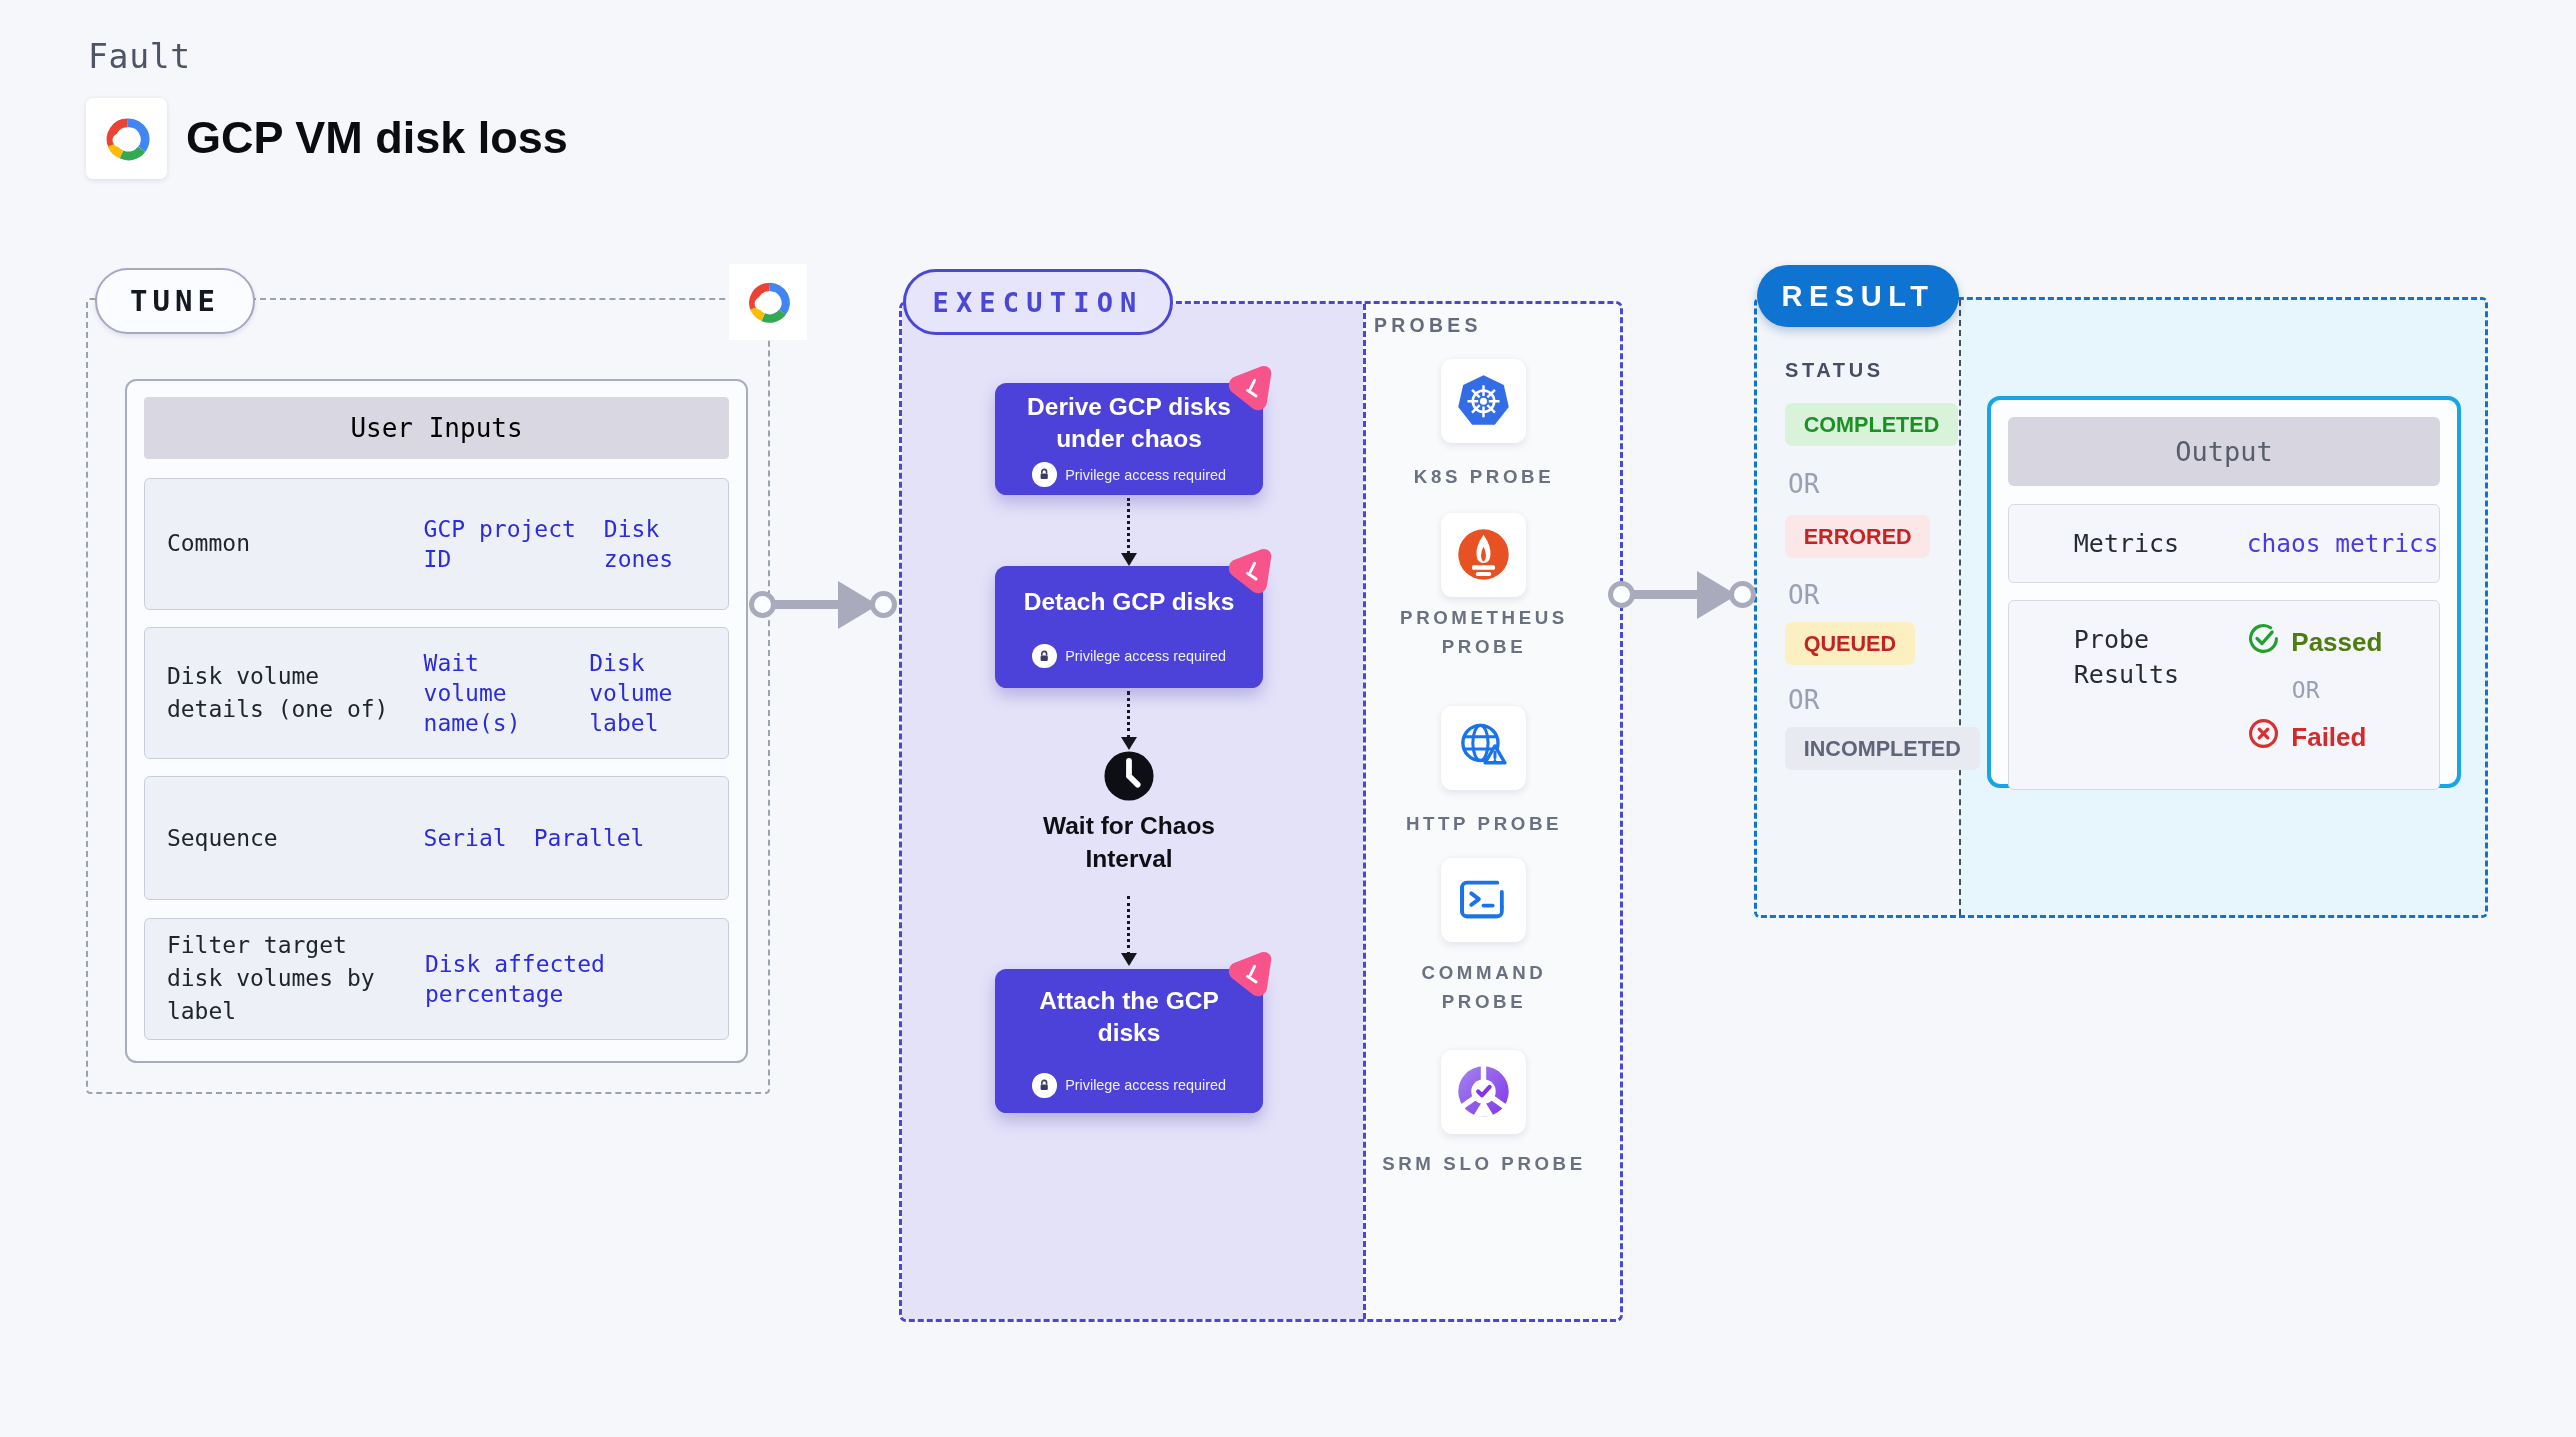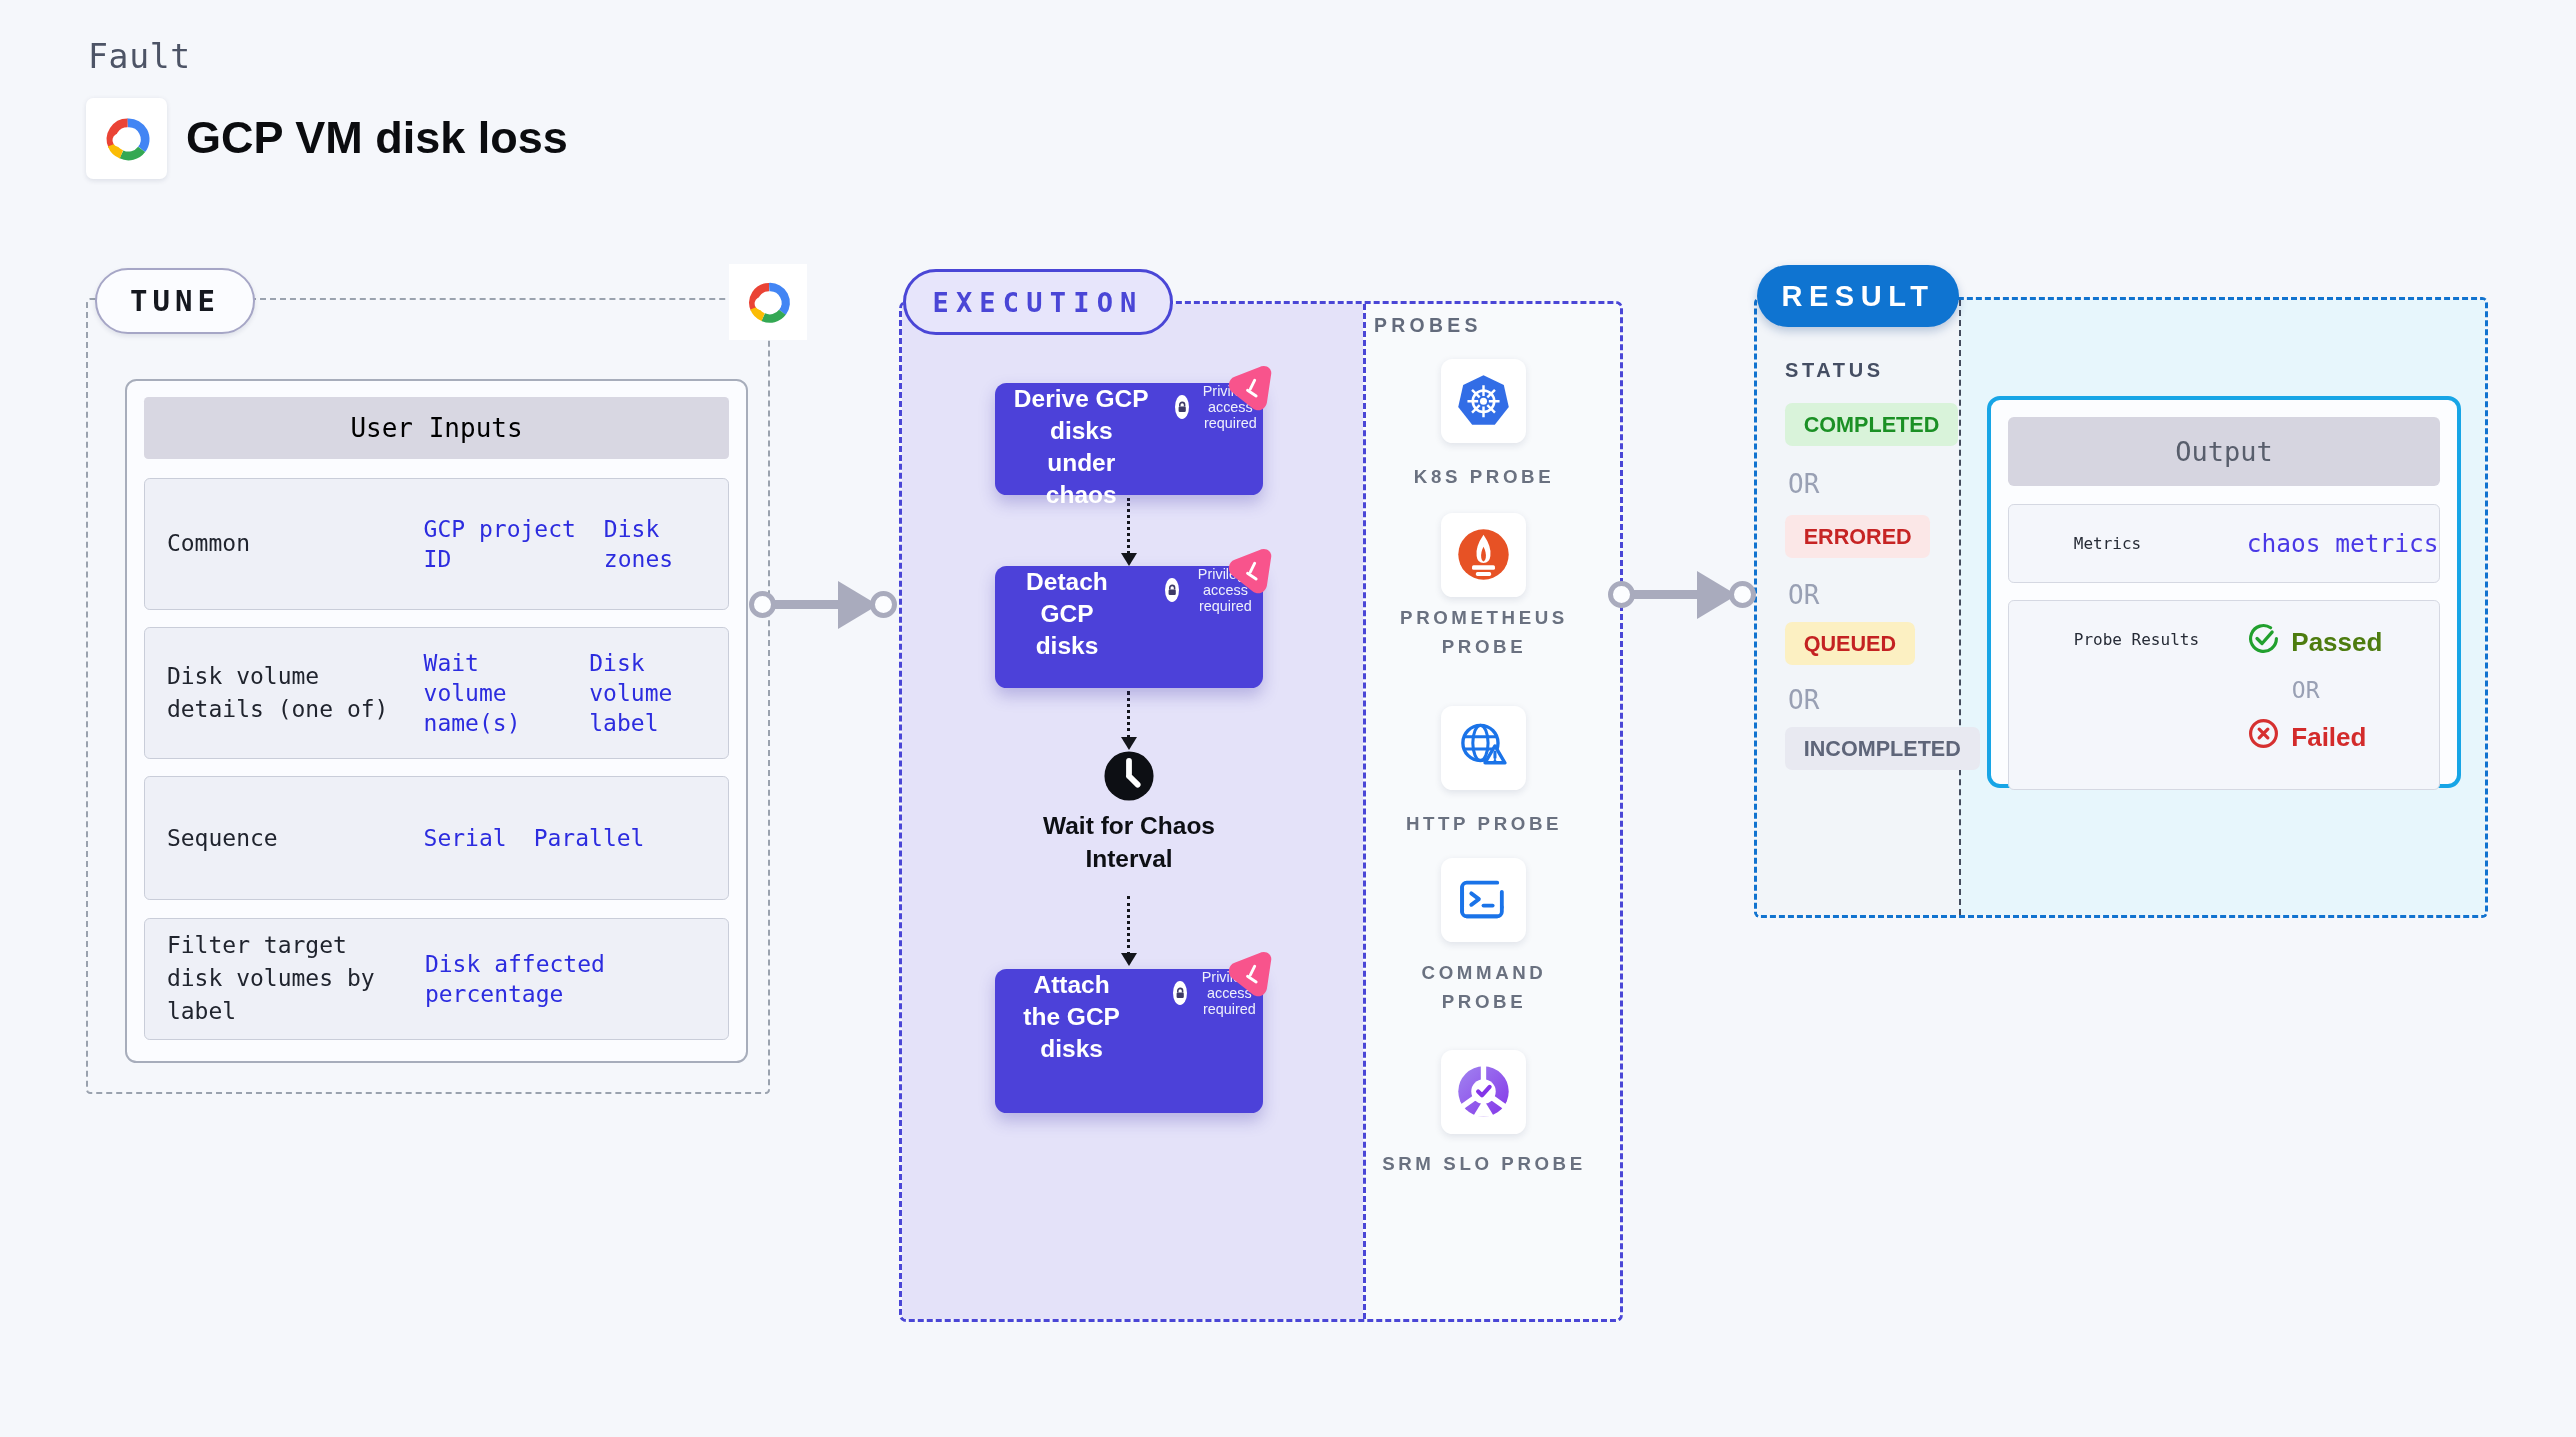--- a/index.html
+++ b/index.html
@@ -45,21 +45,21 @@
   
   .exec-region{left:899px;top:301px;width:724px;height:1021px;border:3.6px dashed #4a46d6;border-radius:7.2px;
                box-sizing:border-box;overflow:hidden;}
   .exec-bg{position:absolute;left:0;top:0;width:461px;height:100%;background:#e4e2f9;}
   .probes-bg{position:absolute;left:461px;top:0;right:0;height:100%;background:#f8fafc;}
   .probes-divider{position:absolute;left:461px;top:0;height:100%;border-left:3.6px dashed #4a46d6;}
   .exec-badge{left:903px;top:269px;width:264px;height:60px;background:#e7e5fb;border:3.6px solid #4a46d6;
               border-radius:33px;font-size:27px;font-weight:bold;letter-spacing:7.2px;color:#4a46d6;}
 
   .chaos-node{position:absolute;width:268px;background:#4c41d9;border-radius:11.5px;color:#fff;text-align:center;
-              box-shadow:0 7.2px 16px rgba(63,55,170,.28);display:flex;flex-direction:row;align-items:flex-start;
+              box-shadow:0 7.2px 16px rgba(63,55,170,.28);display:flex;flex-direction:column;align-items:center;
               justify-content:center;box-sizing:border-box;z-index:2;}
   .node-title{font-size:24.5px;font-weight:bold;line-height:32px;padding:0 18.7px;}
   .priv-row{display:flex;align-items:center;gap:8.6px;}
   .priv-text{font-size:14.4px;color:#eef0fb;}
   .lock-badge{width:24.5px;height:24.5px;background:#fff;border-radius:50%;display:flex;align-items:center;justify-content:center;}
   .node1{left:995px;top:383px;height:112px;gap:7.2px;}
   .node2{left:995px;top:566px;height:122px;gap:26px;}
   .node3{left:995px;top:969px;height:144px;gap:24.5px;}
   .pink-corner{position:absolute;top:-20px;right:-18.7px;width:56px;height:56px;}
 
@@ -90,21 +90,21 @@
   .st-warning{background:#fcf0c2;color:#c42222;}
   .st-muted{background:#e8e9f1;color:#5e6579;}
   .or-word{position:absolute;left:1788px;font-size:26px;color:#99a0b4;z-index:2;}
 
   .output-card{left:1987px;top:396px;width:474px;height:392px;background:#fcfdff;border:4.3px solid #17a5e6;
                border-radius:13px;padding:17.3px;box-sizing:border-box;z-index:2;}
   .output-header{height:69px;background:#d6d5e0;border-radius:5.8px;display:flex;align-items:center;justify-content:center;
                  font-size:27px;color:#585e6c;margin-bottom:17.3px;}
   .output-row{background:#f4f6fb;border:1.4px solid #d5d8e2;border-radius:5.8px;box-sizing:border-box;}
   .metrics-row{height:79px;display:flex;align-items:center;padding-left:24.5px;margin-bottom:17.3px;}
-  .out-label{font-size:16px;color:#262b36;width:173px;line-height:35px;flex:none;padding-left:40px;}
+  .out-label{font-size:25px;color:#262b36;width:173px;line-height:35px;flex:none;padding-left:40px;}
   .metrics-value{font-size:24.5px;color:#4a39e6;}
   .probe-row{height:190px;display:flex;padding:21.6px 0 0 24.5px;}
   .pr-col{display:flex;flex-direction:column;gap:14.4px;}
   .verdict-line{display:flex;align-items:center;gap:11.5px;font-size:26px;font-weight:bold;}
   .passed-line{color:#4d7c0f;}
   .failed-line{color:#d32b2b;}
   .or-mid{font-family:"DejaVu Sans Mono",monospace;font-size:23px;font-weight:normal;color:#99a0b4;margin-left:45px;}
 </style>
 </head>
 <body>

